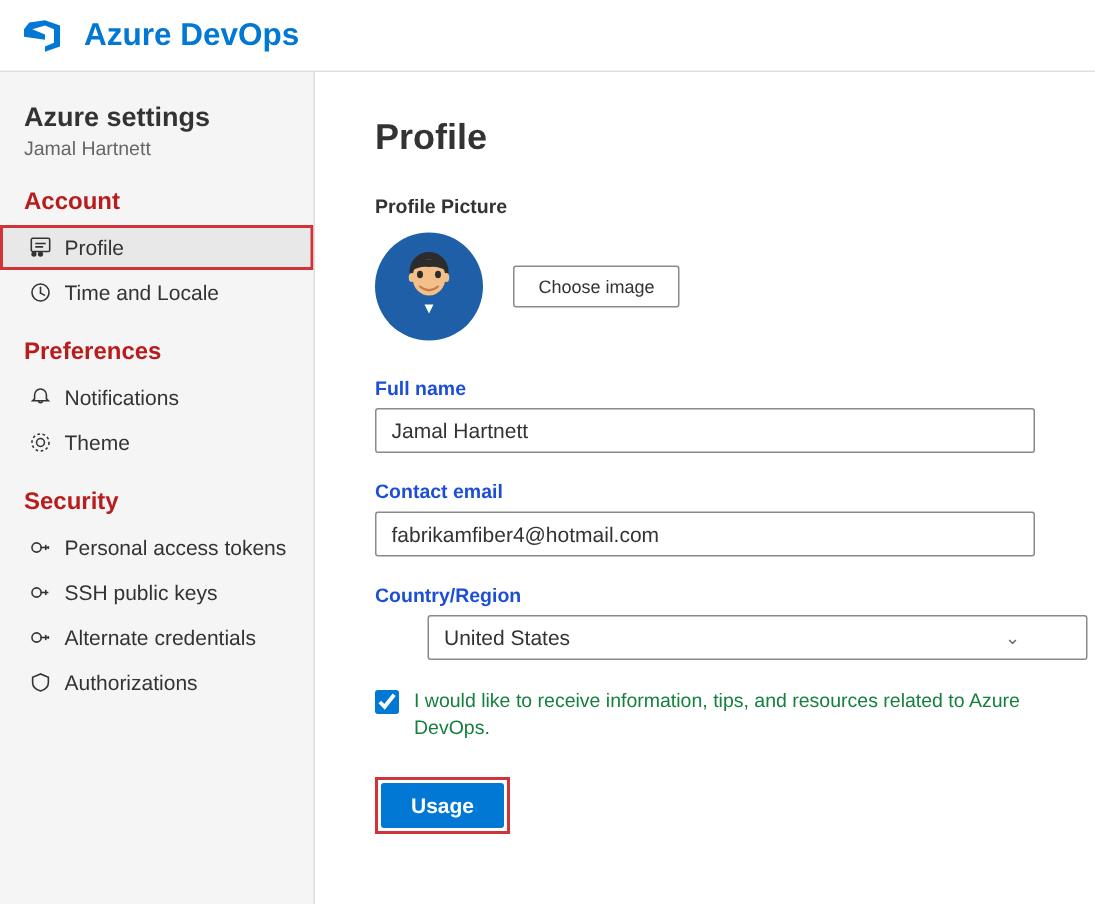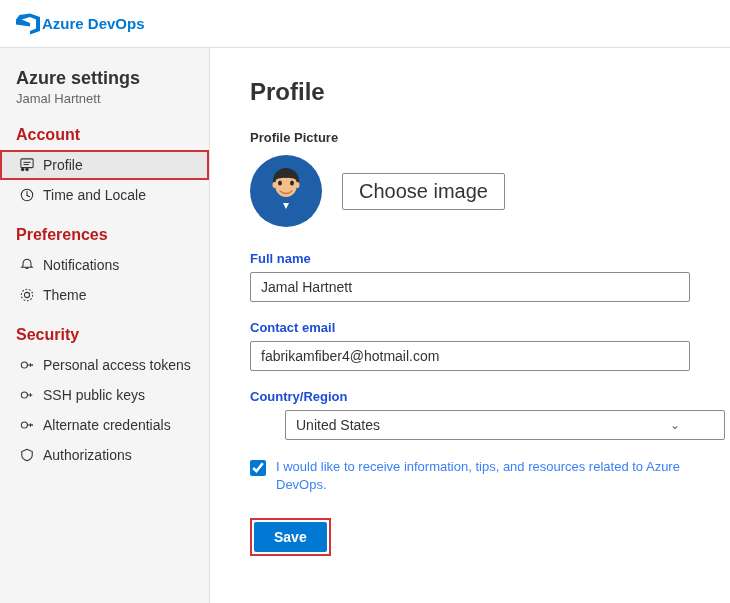--- a/index.html
+++ b/index.html
@@ -20,23 +20,23 @@
       background: #fff;
       border-bottom: 1px solid #e0e0e0;
       display: flex;
       align-items: center;
       padding: 0 16px;
       flex-shrink: 0;
     }
     .topbar-logo {
       display: flex;
       align-items: center;
-      gap: 2px;
+      gap: 16px;
       color: #0078d4;
-      font-size: 15px;
+      font-size: 21px;
       font-weight: 600;
     }
     .topbar-logo svg {
       width: 24px;
       height: 24px;
     }
     
     .main {
       display: flex;
       flex: 1;
@@ -130,21 +130,21 @@
       justify-content: center;
       overflow: hidden;
       flex-shrink: 0;
     }
     .choose-image-btn {
       background: #fff;
       border: 1px solid #8a8a8a;
       color: #333;
       padding: 6px 16px;
       cursor: pointer;
-      font-size: 20px;
+      font-size: 12px;
       border-radius: 2px;
     }
     .field-group {
       margin-bottom: 18px;
     }
     .field-label {
       font-size: 13px;
       font-weight: 600;
       color: #1d4ed8;
       margin-bottom: 6px;
@@ -194,21 +194,21 @@
     }
     .checkbox-row input[type="checkbox"] {
       margin-top: 2px;
       accent-color: #0078d4;
       width: 16px;
       height: 16px;
       flex-shrink: 0;
     }
     .checkbox-label {
       font-size: 13px;
-      color: #3b82f6;
+      color: #15803d;
       line-height: 1.4;
     }
     .save-btn-wrap {
       border: 2px solid #d13438;
       display: inline-block;
       padding: 2px;
     }
     .save-btn {
       background: #0078d4;
       color: #fff;
@@ -404,17 +404,17 @@
     </div>
 
     
     <div class="checkbox-row">
       <input type="checkbox" checked="" id="newsletter-cb" style="">
       <label for="newsletter-cb" class="checkbox-label">I would like to receive information, tips, and resources related to Azure DevOps.</label>
     </div>
 
     
     <div class="save-btn-wrap">
-      <button class="save-btn">Save</button>
+      <button class="save-btn">Usage</button>
     </div>
   </div>
 
 </div>
 
 </body></html>

